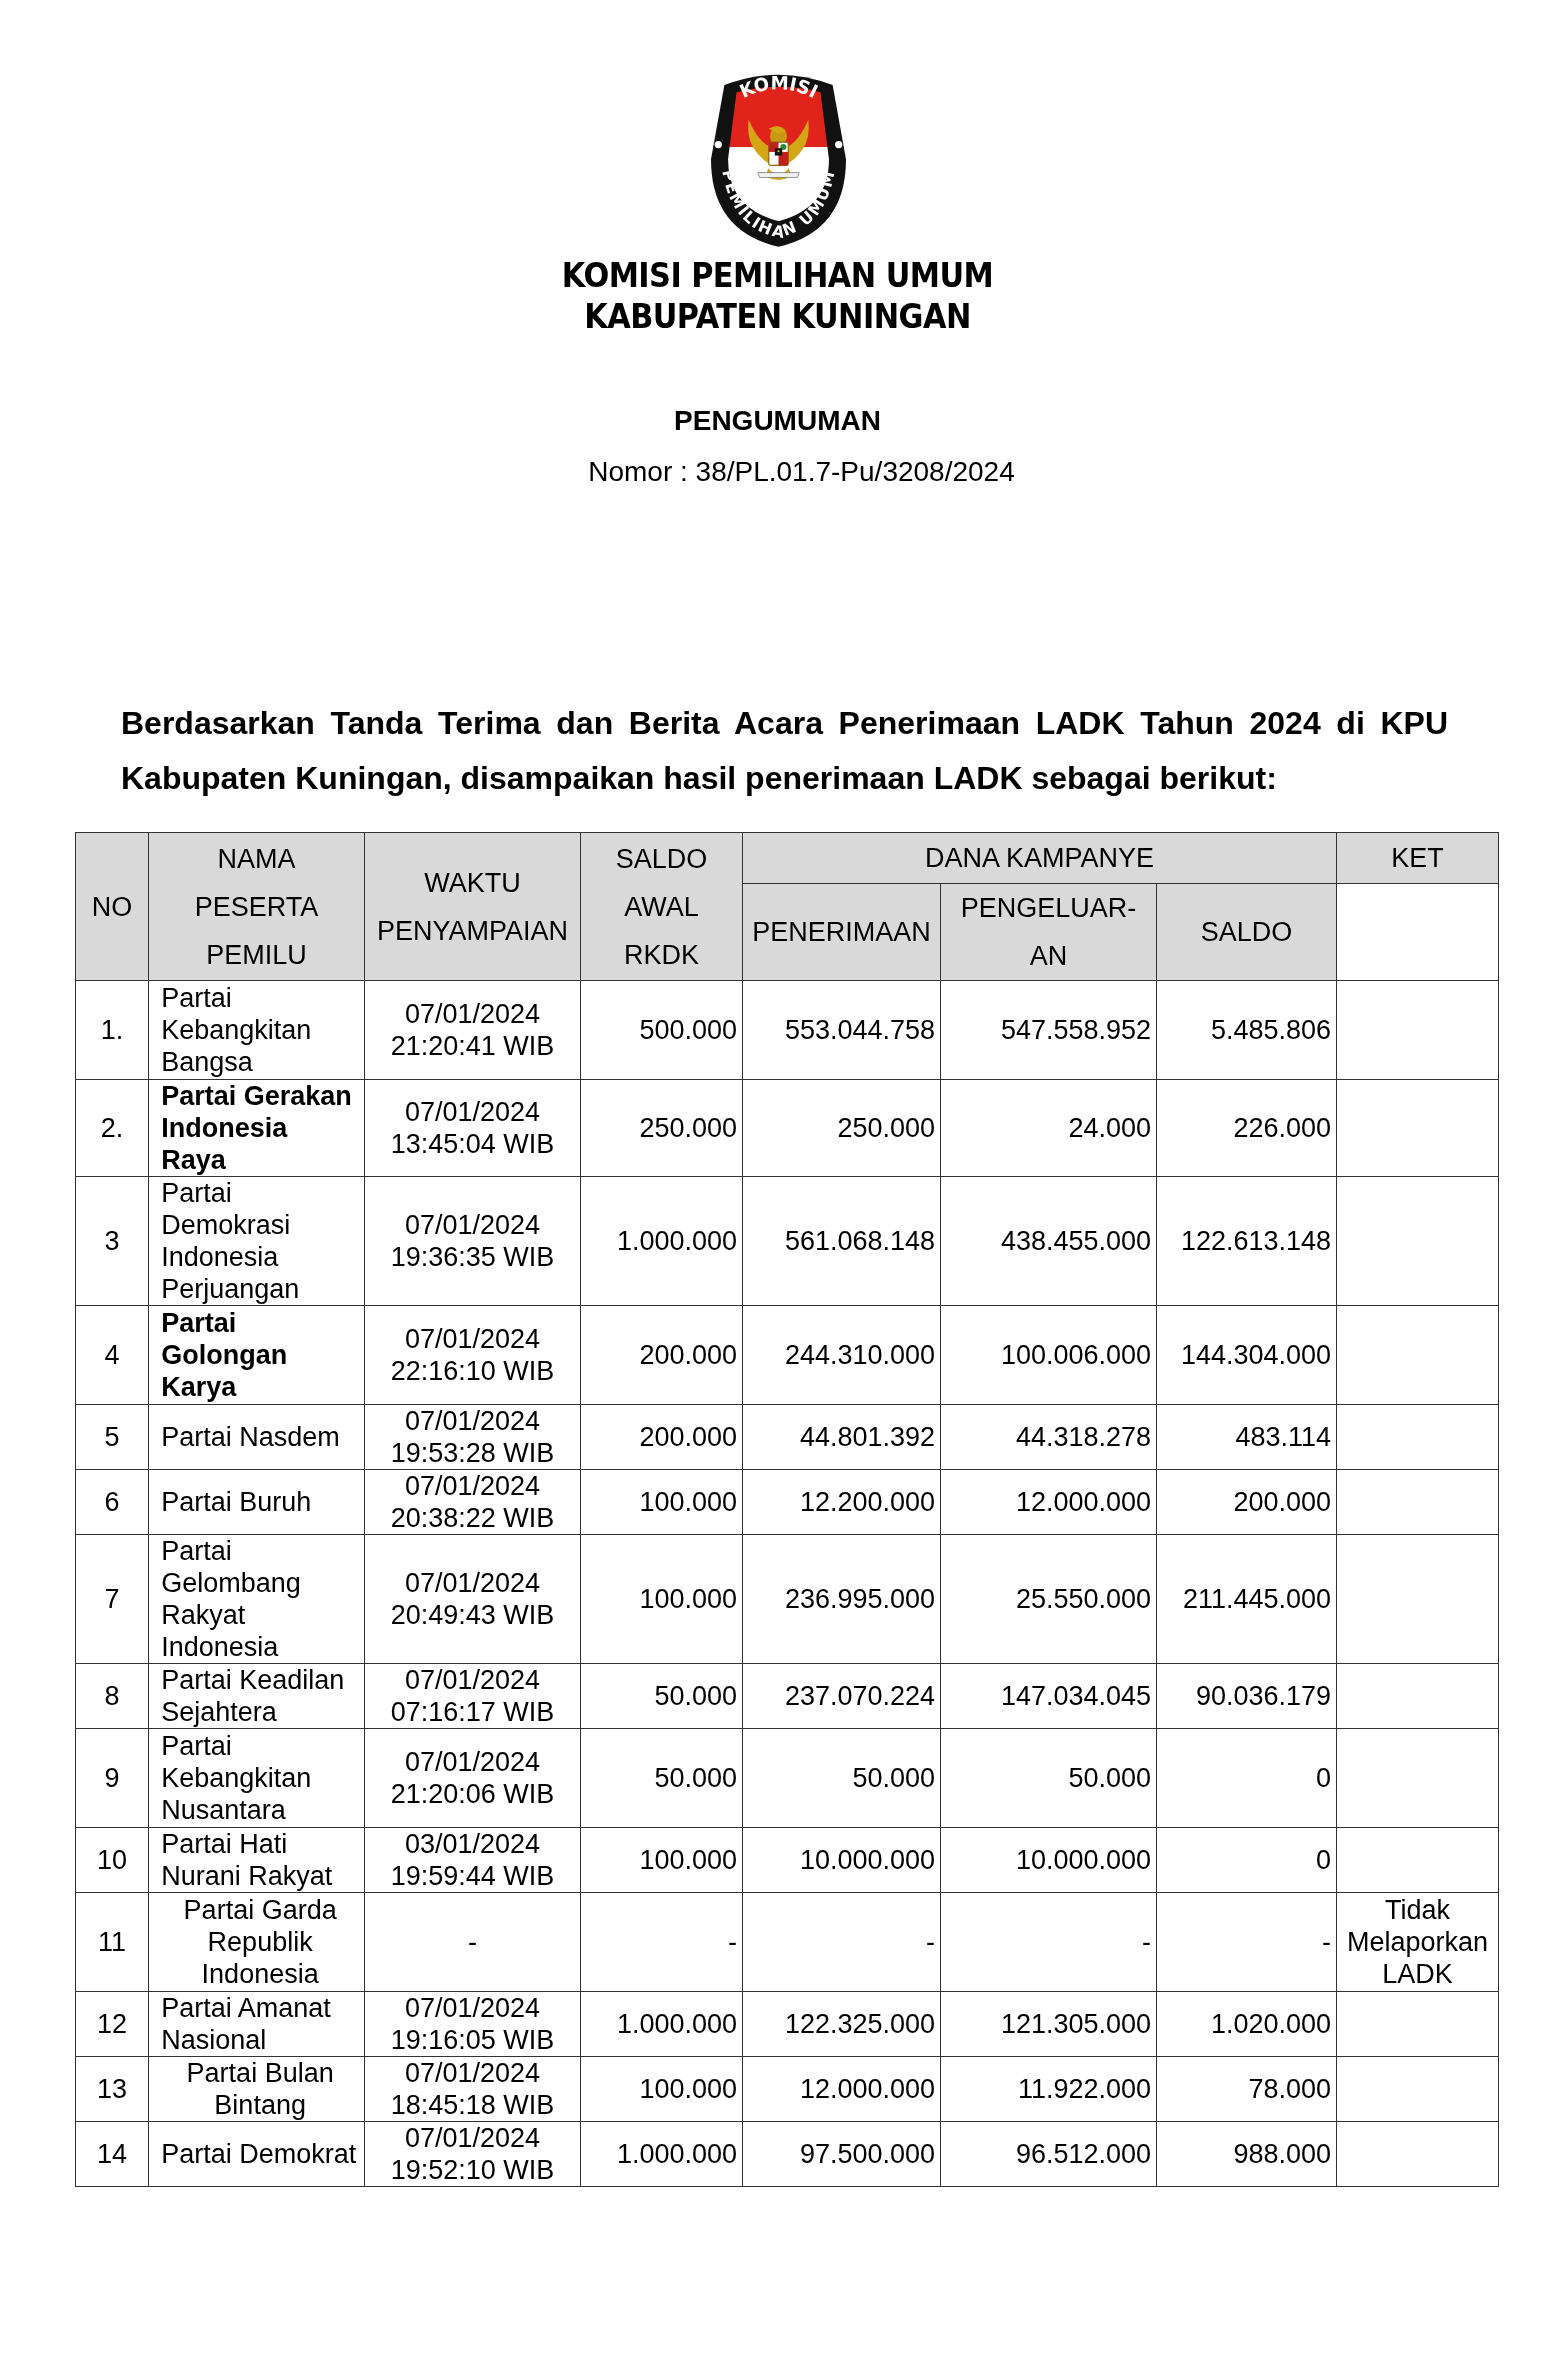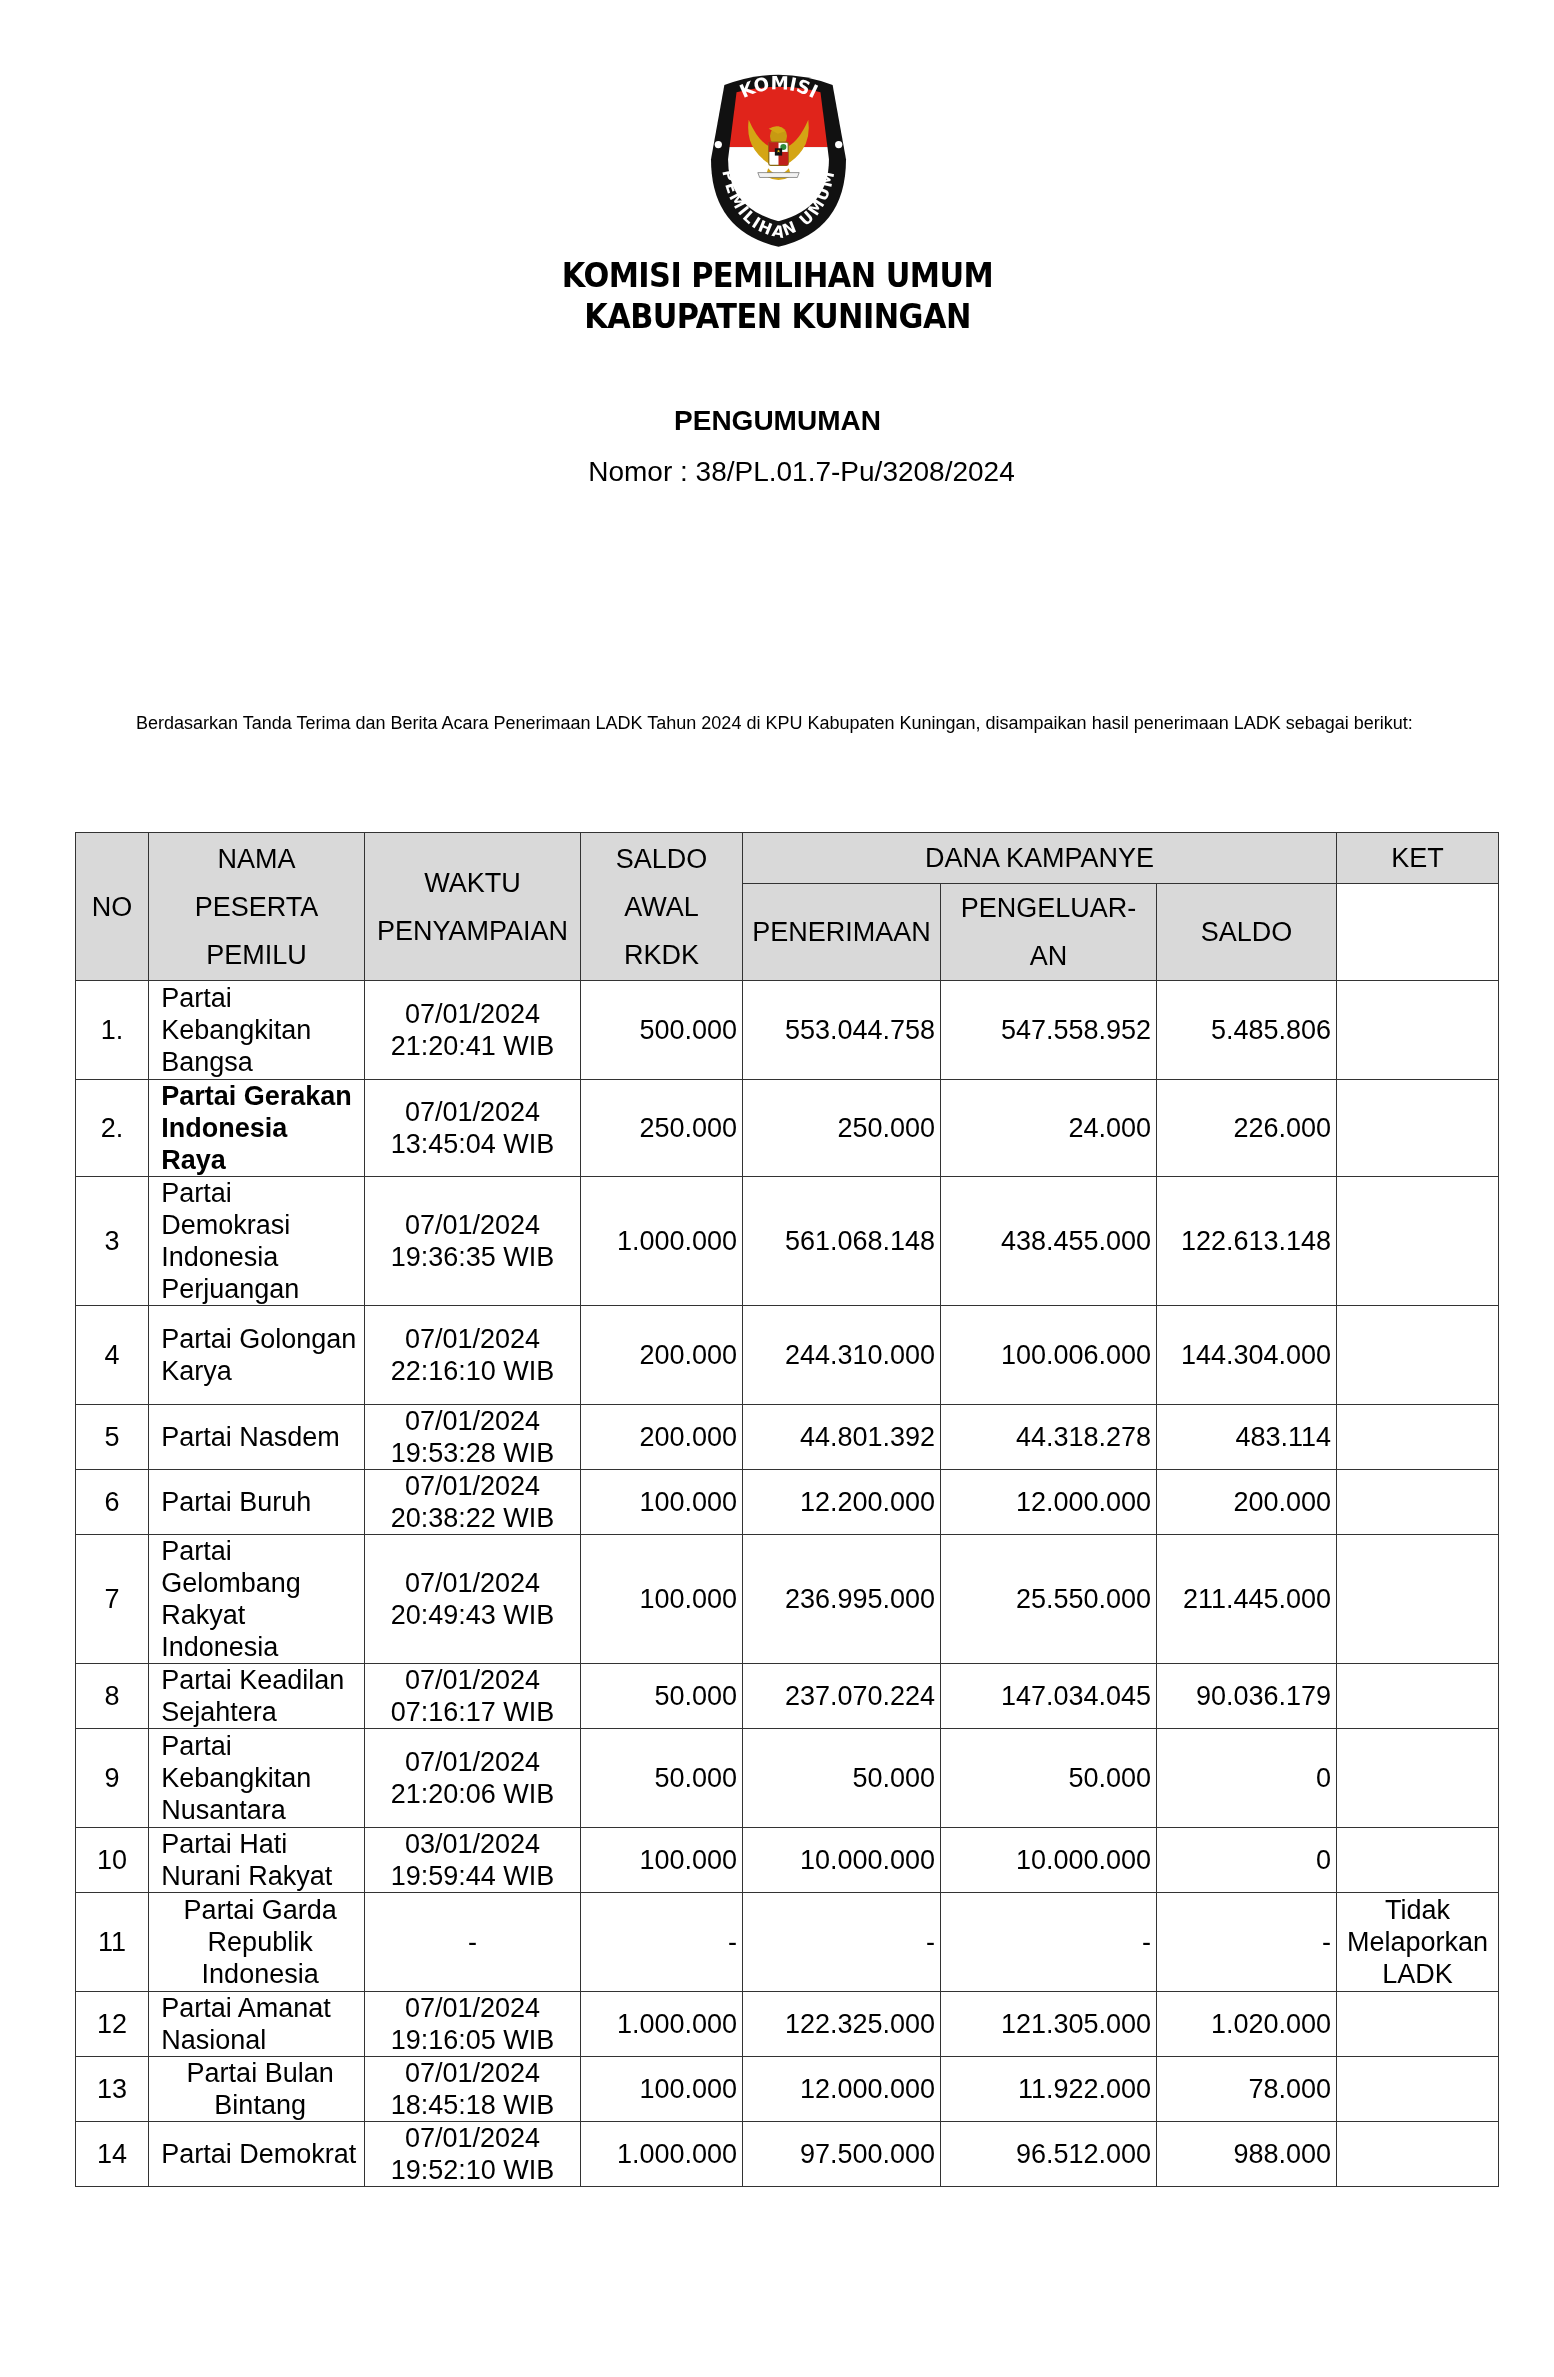--- a/index.html
+++ b/index.html
@@ -6,21 +6,21 @@
   body { width: 1555px; height: 2377px; position: relative; overflow: hidden;
          font-family: "Liberation Sans", sans-serif; color: #000; }
   .logo { position: absolute; left: 700px; top: 68px; width: 157px; height: 180px; }
   .center { position: absolute; left: 0; width: 1555px; text-align: center; }
   .org { font-family: "DejaVu Sans", sans-serif; font-weight: bold; font-size: 33px; letter-spacing: -0.6px; transform: scaleX(0.92); }
   .org1 { top: 256px; }
   .org2 { top: 297px; }
   .ann { top: 405px; font-weight: bold; font-size: 28px; }
   .nomor { top: 456px; font-size: 28px; margin-left: 24px; }
   .tentang { top: 524px; font-weight: bold; font-size: 28px; line-height: 35px; }
-  .intro { position: absolute; left: 136px; top: 696px; width: 1327px; font-size: 18px; line-height: 55px; text-align: justify; }
+  .intro { position: absolute; left: 121px; top: 696px; width: 1327px; font-size: 32px; line-height: 55px; text-align: justify; font-weight: bold; }
   table.ladk { position: absolute; left: 75px; top: 832px; border-collapse: collapse; font-size: 27px; line-height: 32px; }
   table.ladk td, table.ladk th { border: 1.8px solid #333; padding: 0 4.9px; font-weight: normal; vertical-align: middle; }
   table.ladk th { background: #d9d9d9; text-align: center; line-height: 48px; }
   th.ket-empty { background: #ffffff !important; }
   td.c { text-align: center; }
   td.r { text-align: right; }
   td.l { text-align: left; padding-left: 12.2px !important; margin-left: 36px; }
   col.c1 { width: 73px; } col.c2 { width: 216px; } col.c3 { width: 216px; } col.c4 { width: 162px; }
   col.c5 { width: 198px; } col.c6 { width: 216px; } col.c7 { width: 180px; } col.c8 { width: 162px; }
   .h2 { height: 50px; }
@@ -137,21 +137,21 @@
         <td class="c nl">07/01/2024
 19:36:35 WIB</td>
         <td class="r">1.000.000</td>
         <td class="r">561.068.148</td>
         <td class="r">438.455.000</td>
         <td class="r">122.613.148</td>
         <td class="c" style="line-height: 32px;"></td>
       </tr>
       <tr style="height: 99px;">
         <td class="c">4</td>
-        <td class="l" style="text-align: left;">Partai Golongan Karya</td>
+        <td class="l" style="text-align: left; font-weight: bold;">Partai Golongan Karya</td>
         <td class="c nl">07/01/2024
 22:16:10 WIB</td>
         <td class="r">200.000</td>
         <td class="r">244.310.000</td>
         <td class="r">100.006.000</td>
         <td class="r">144.304.000</td>
         <td class="c" style="line-height: 32px;"></td>
       </tr>
       <tr style="height: 65px;">
         <td class="c">5</td>

